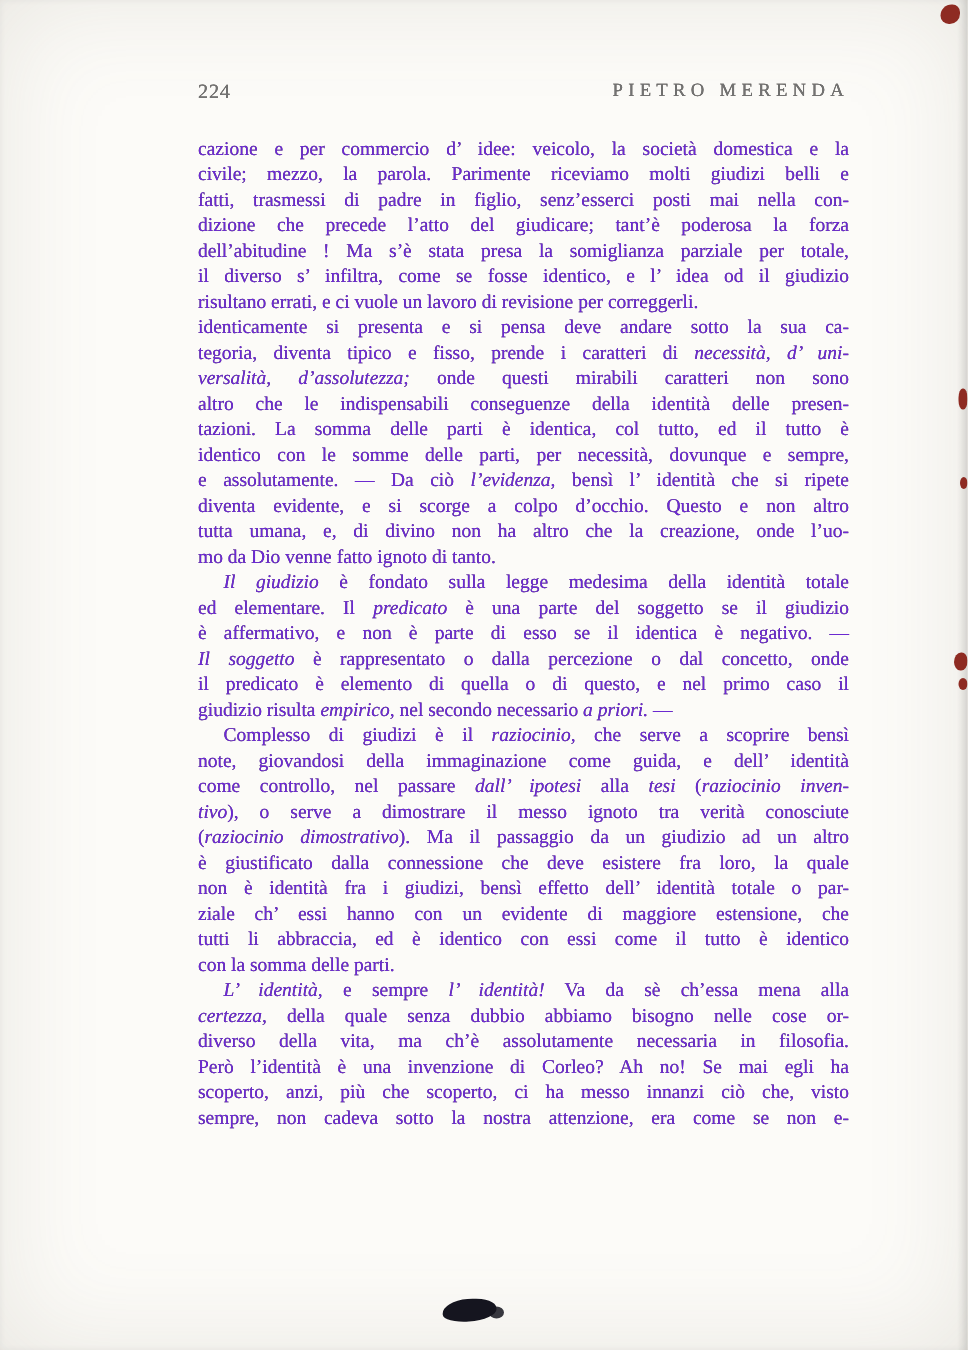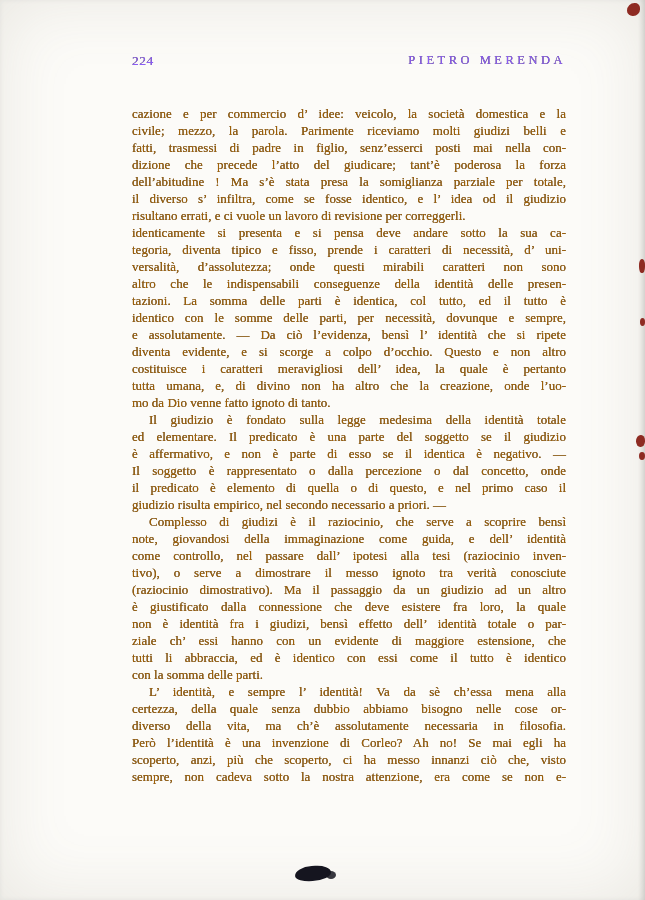--- a/index.html
+++ b/index.html
@@ -19,53 +19,53 @@
   .edge-shade {
     position: absolute;
     right: 0; top: 0;
     width: 7px; height: 100%;
     background: linear-gradient(to right, rgba(0,0,0,0), rgba(0,0,0,0.10));
   }
   .running-head {
     position: absolute;
     top: 53px; left: 132px;
     width: 434px; height: 18px;
-    color: #8b5cf6;
+    color: #737373;
   }
   .page-num {
     position: absolute;
     left: 0; top: 0;
     font-size: 13.5px;
     letter-spacing: 0.5px;
     text-shadow: 0 0 0.35px rgba(38,31,26,0.85);
   }
   .head-title {
     display: block;
     text-align: right;
     font-size: 12.5px;
     letter-spacing: 3.5px;
     text-shadow: 0 0 0.35px rgba(38,31,26,0.85);
   }
   .text-block {
     position: absolute;
-    top: 105px; left: 132px;
+    top: 90px; left: 132px;
     width: 434px;
-    color: #a16207;
+    color: #6d28d9;
     font-size: 13px;
     line-height: 17px;
     text-shadow: 0 0 0.35px rgba(38,31,26,0.85);
   }
   .para { margin: 0; }
   .line {
     text-align: justify;
     text-align-last: justify;
   }
   .line.last { text-align-last: left; }
   .line.indent { text-indent: 17px; }
-  .it { }
+  .it { font-style: italic; }
 
   .artifact { position: absolute; }
   .red { background: #8e2b22; }
   .dark { background: #15151f; }
   .a1 { left: 627px; top: 3px;   width: 13px; height: 13px; border-radius: 60% 40% 55% 45%; }
   .a2 { left: 639px; top: 259px; width: 6px;  height: 14px; border-radius: 45%; }
   .a3 { left: 640px; top: 318px; width: 5px;  height: 8px;  border-radius: 50%; }
   .a4 { left: 636px; top: 435px; width: 9px;  height: 12px; border-radius: 55% 45% 50% 50%; }
   .a5 { left: 639px; top: 452px; width: 6px;  height: 8px;  border-radius: 50%; }
   .ink1 { left: 295px; top: 866px; width: 36px; height: 15px;
@@ -95,21 +95,20 @@
       </div>
       <div class="para">
         <div class="line"><span>identicamente si presenta e si pensa deve andare sotto la sua ca-</span></div>
         <div class="line"><span>tegoria, diventa tipico e fisso, prende i caratteri di </span><span class="it">necessità,</span><span> </span><span class="it">d’ uni-</span></div>
         <div class="line"><span class="it">versalità, d’assolutezza;</span><span> onde questi mirabili caratteri non sono</span></div>
         <div class="line"><span>altro che le indispensabili conseguenze della identità delle presen-</span></div>
         <div class="line"><span>tazioni. La somma delle parti è identica, col tutto, ed il tutto è</span></div>
         <div class="line"><span>identico con le somme delle parti, per necessità, dovunque e sempre,</span></div>
         <div class="line"><span>e assolutamente. — Da ciò </span><span class="it">l’evidenza,</span><span> bensì l’ identità che si ripete</span></div>
         <div class="line"><span>diventa evidente, e si scorge a colpo d’occhio. Questo e non altro</span></div>
-        <div class="line"><span>costituisce i caratteri meravigliosi dell’ idea, la quale è pertanto</span></div>
         <div class="line"><span>tutta umana, e, di divino non ha altro che la creazione, onde l’uo-</span></div>
         <div class="line last"><span>mo da Dio venne fatto ignoto di tanto.</span></div>
       </div>
       <div class="para">
         <div class="line indent"><span class="it">Il giudizio</span><span> è fondato sulla legge medesima della identità totale</span></div>
         <div class="line"><span>ed elementare. Il </span><span class="it">predicato</span><span> è una parte del soggetto se il giudizio</span></div>
         <div class="line"><span>è affermativo, e non è parte di esso se il identica è negativo. —</span></div>
         <div class="line"><span class="it">Il soggetto</span><span> è rappresentato o dalla percezione o dal concetto, onde</span></div>
         <div class="line"><span>il predicato è elemento di quella o di questo, e nel primo caso il</span></div>
         <div class="line last"><span>giudizio risulta </span><span class="it">empirico,</span><span> nel secondo necessario </span><span class="it">a priori.</span><span> —</span></div>

